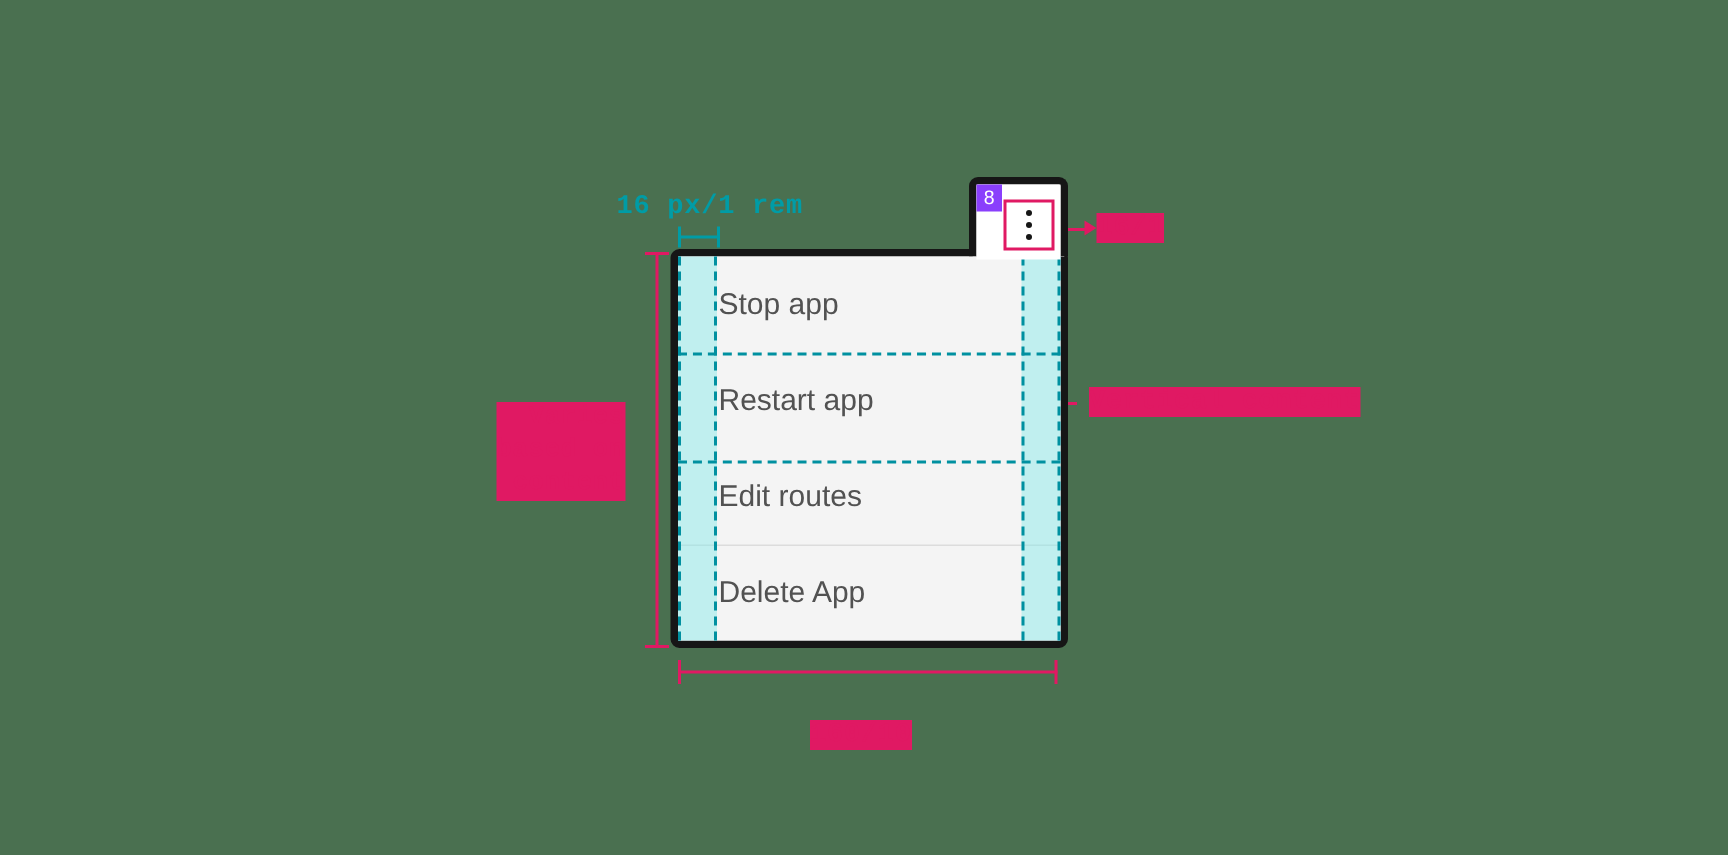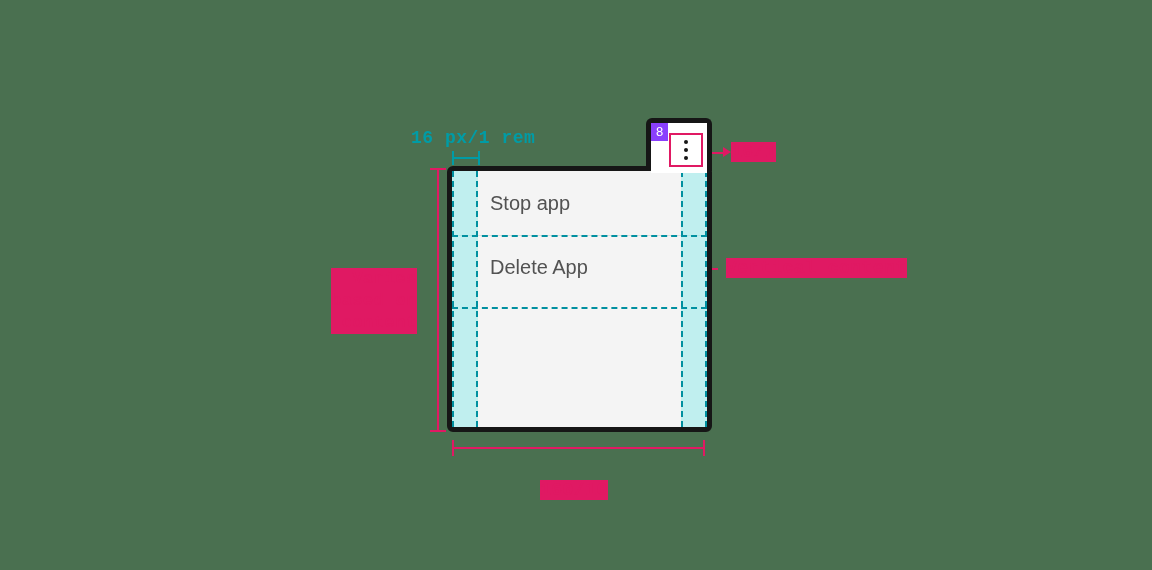--- a/index.html
+++ b/index.html
@@ -108,21 +108,21 @@
     width: 255px;
     height: 256px;
     background: #f4f4f4;
     z-index: 1;
   }
   .menu-item {
     position: relative;
     height: 64px;
     display: flex;
     align-items: center;
-    padding-left: 38px;
+    padding-left: 27px;
     box-sizing: border-box;
     color: #525252;
     font-size: 20px;
     font-family: "Liberation Sans", sans-serif;
     white-space: nowrap;
   }
   .menu-item.has-divider::before {
     content: "";
     position: absolute;
     left: 0; right: 0; top: 0;
@@ -246,20 +246,26 @@
   </div>
   <div class="pink leader-16"></div>
   <div class="leader-16-arrow"></div>
   <div class="label pink lbl-161">16/1</div>
 
   <div class="menu-shell">
     <div class="menu-list">
       <div class="menu-item">
         <span>Stop app</span>
       </div>
+      <div class="menu-item">
+        <span>Restart app</span>
+      </div>
+      <div class="menu-item">
+        <span>Edit routes</span>
+      </div>
       <div class="menu-item has-divider">
         <span>Delete App</span>
       </div>
     </div>
 
     <div class="pad-band left"></div>
     <div class="pad-band right"></div>
     <div class="h-guide top"></div>
     <div class="h-guide bottom"></div>
   </div>

